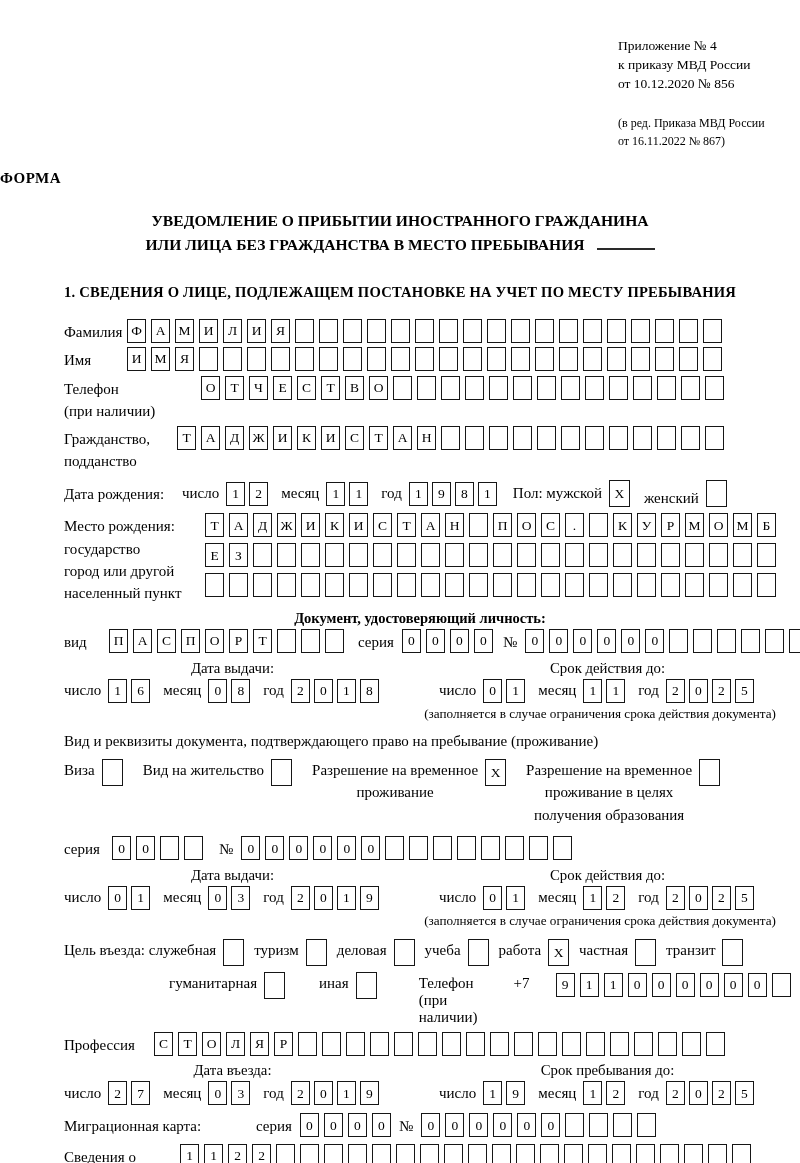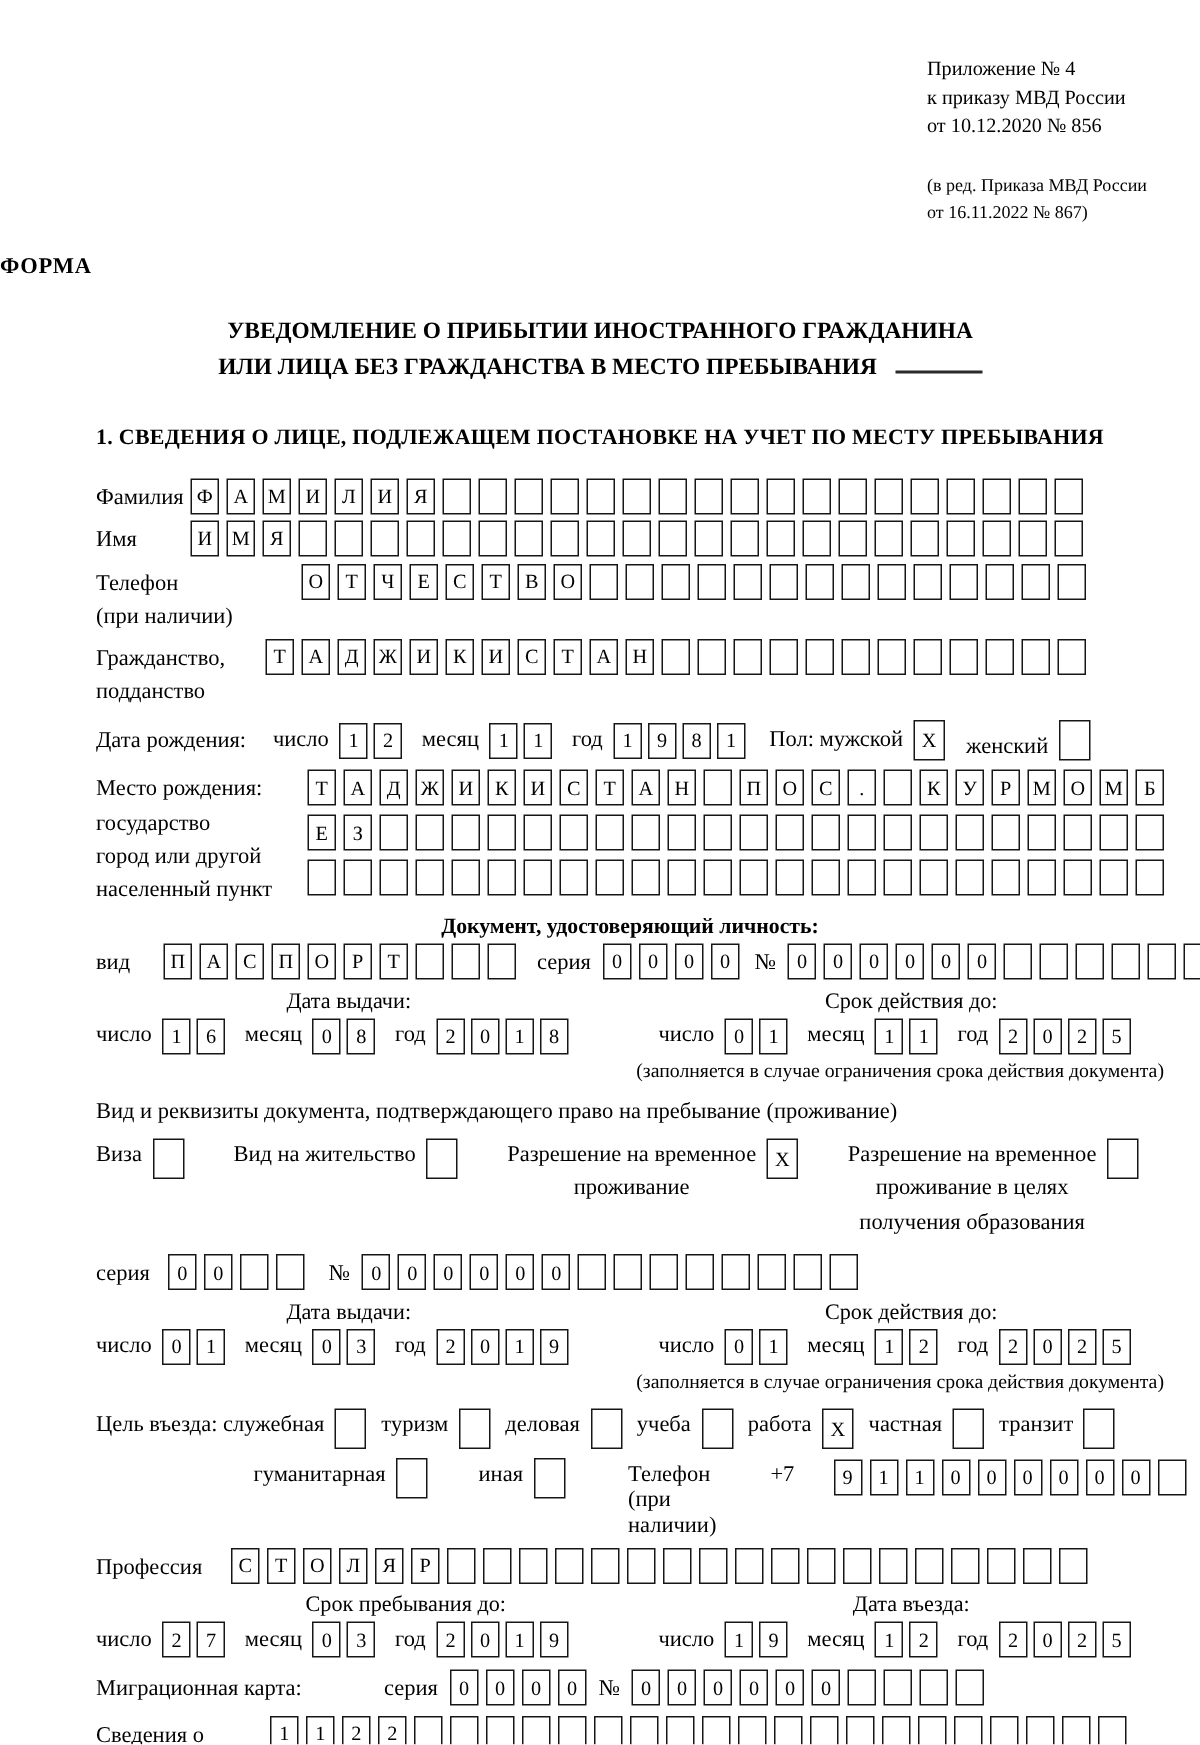--- a/index.html
+++ b/index.html
@@ -27,21 +27,21 @@
   .dlabel:not(:first-child){margin-left:13px}
   .dcells{display:flex;gap:4px}
   .dpair{display:flex}
   .dcol{width:338px}
   .dcol2{margin-left:38px}
   .dhead{text-align:center;font-size:14.8px;margin-top:6px}
   .note-r{text-align:right;font-size:13.2px;margin-top:3px}
   .cbwrap{display:flex;align-items:flex-start;gap:7px;flex:0 0 auto}
   .cbwrap .cblabel{padding-top:3px}
   .cmulti{text-align:center;line-height:1.5}
-  .resperm{display:flex;gap:21px;align-items:flex-start;margin-top:6px}
+  .resperm{display:flex;gap:8px;align-items:flex-start;margin-top:6px}
   .purpose{display:flex;gap:10px;align-items:flex-start;margin-top:10px}
   .hum{display:flex;gap:26px;align-items:flex-start;margin-top:6px;margin-left:105px}
   .doc-head{text-align:center;font-weight:700;font-size:14.5px;margin-top:6px}
   .plain{line-height:1.55}
   .ml8{margin-left:8px}.ml10{margin-left:10px}.ml12{margin-left:12px}.ml14{margin-left:14px}
   .ml16{margin-left:16px}.ml45{margin-left:45px}
   .mt2{margin-top:2px}.mt6{margin-top:6px}.mt8{margin-top:8px}.mt10{margin-top:10px}
   .pt3{padding-top:3px}
 </style>
 </head>
@@ -584,22 +584,22 @@
           <span class="cell"></span>
           <span class="cell"></span>
           <span class="cell"></span>
           <span class="cell"></span>
           <span class="cell"></span>
           <span class="cell"></span>
         </div>
     </div>
 
     <div class="dpair">
+      <div class="dcol dhead">Дата въезда:</div>
       <div class="dcol dcol2 dhead">Срок пребывания до:</div>
-      <div class="dcol dhead">Дата въезда:</div>
     </div>
     <div class="dpair mt2">
       <div class="dcol dategrp">
           <span class="dlabel">число</span>
           <span class="dcells">
             <span class="cell">2</span>
             <span class="cell">7</span>
           </span>
           <span class="dlabel">месяц</span>
           <span class="dcells">

